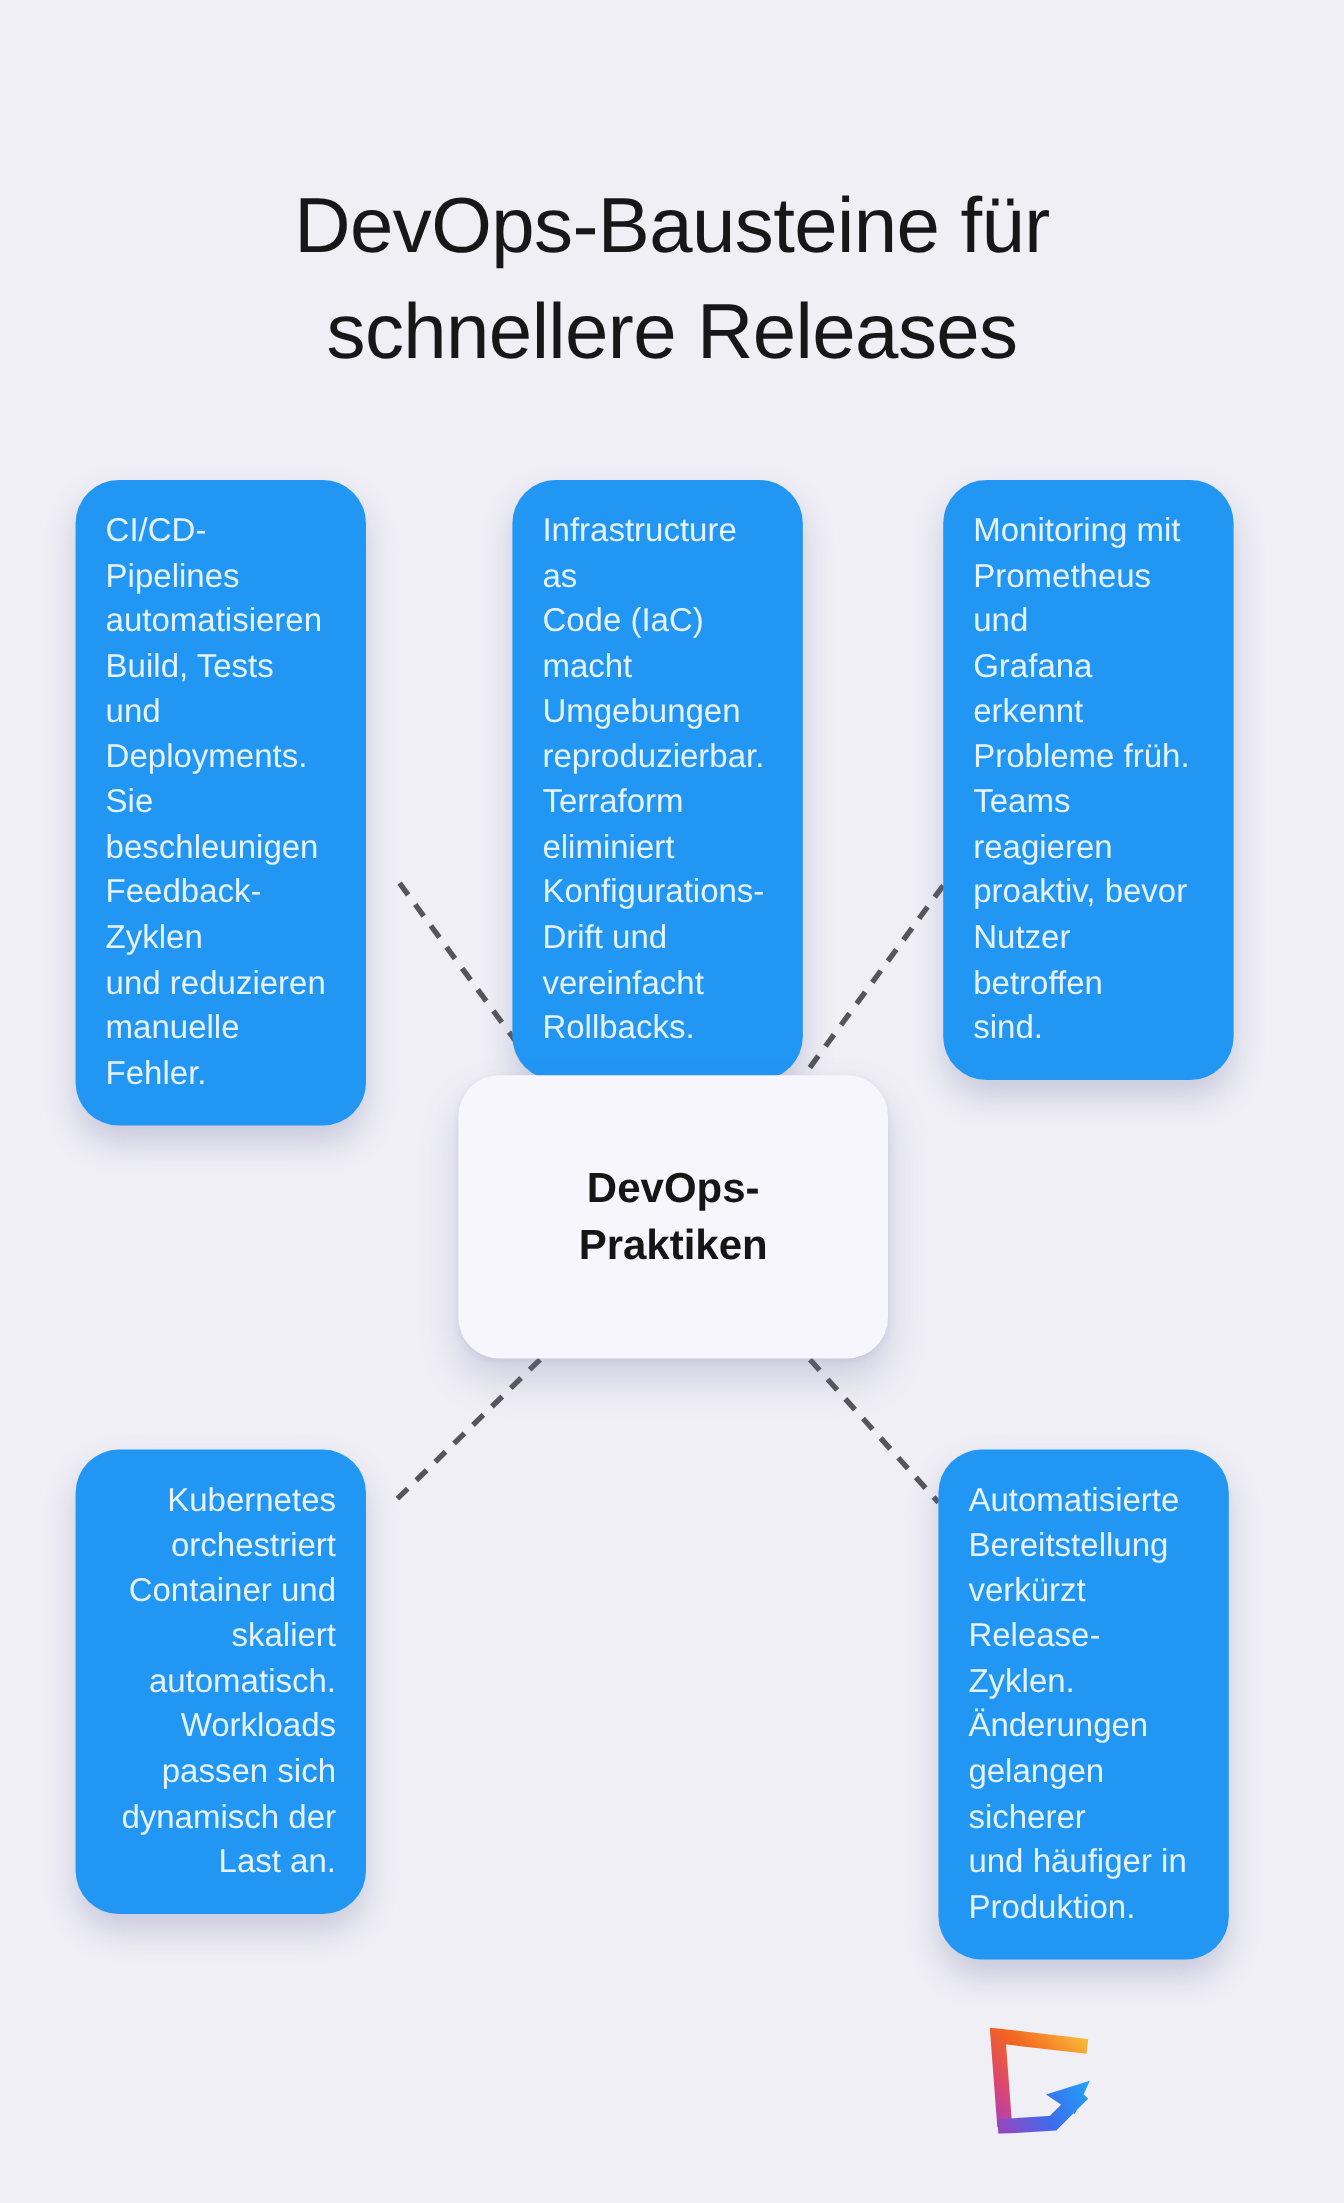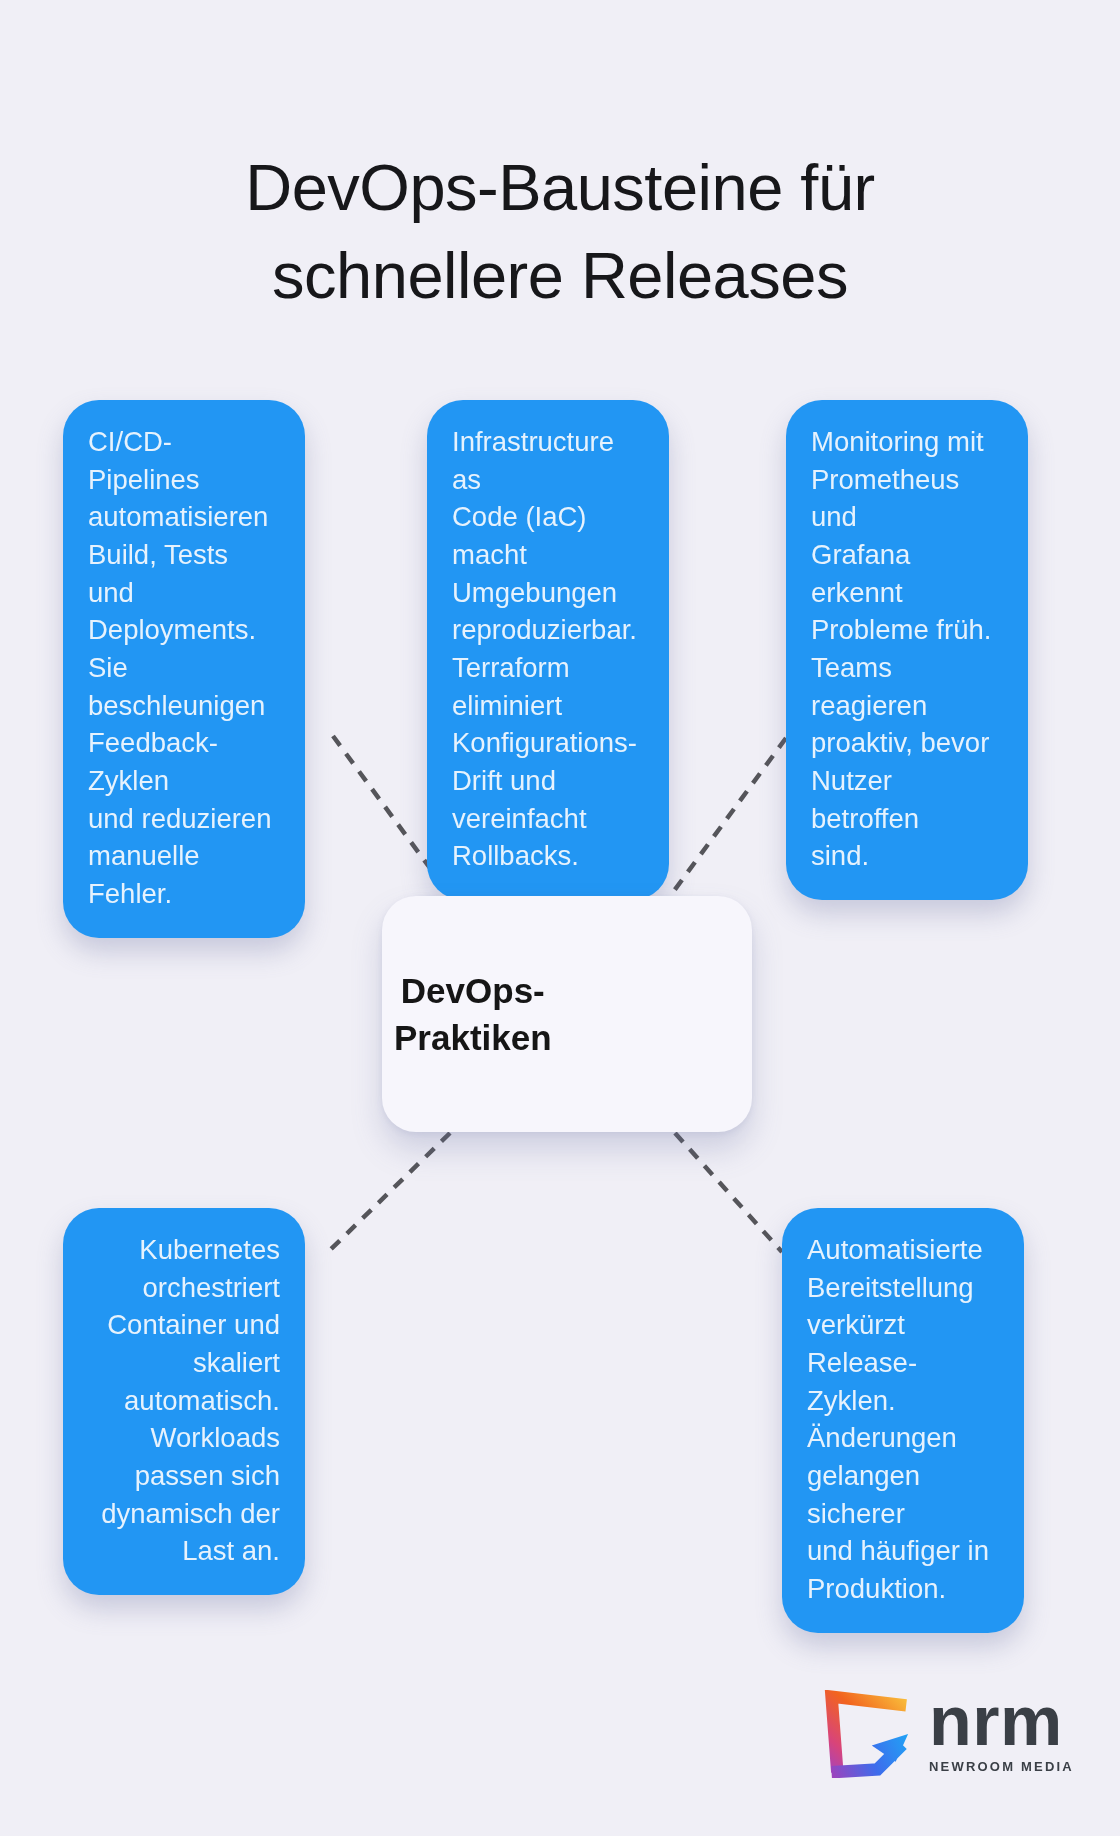--- a/index.html
+++ b/index.html
@@ -39,21 +39,21 @@
   .card.c1{left:63px;top:400px;}
   .card.c2{left:427px;top:400px;}
   .card.c3{left:786px;top:400px;}
   .card.c4{left:63px;top:1208px;text-align:right;}
   .card.c5{left:782px;top:1208px;}
   .center-node{
     position:absolute;left:382px;top:896px;width:358px;height:236px;
     background:var(--centerBg,#f7f6fc);
     border-radius:34px;
     box-shadow:0 18px 30px rgba(109,116,163,.25),0 2px 6px rgba(109,116,163,.12);
-    display:flex;align-items:center;padding-left:12px;
+    display:flex;align-items:center;justify-content:center;
   }
   .center-node .label{
     font-size:35px;line-height:1.35;font-weight:700;
     color:#161616;text-align:center;white-space:pre-line;
   }
   .logo{
     position:absolute;left:818px;top:1690px;
     display:flex;align-items:center;gap:15px;
   }
   .logo .mark{width:96px;height:88px;display:block;}
@@ -144,17 +144,13 @@
       <linearGradient id="gradB" gradientUnits="userSpaceOnUse" x1="16" y1="90" x2="94" y2="52">
         <stop offset="0" stop-color="#9a44be"></stop>
         <stop offset="0.5" stop-color="#3d6cec"></stop>
         <stop offset="1" stop-color="#22a0f5"></stop>
       </linearGradient>
     </defs>
     <polyline points="92,16 14,7 20,86" fill="none" stroke="url(#gradA)" stroke-width="13"></polyline>
     <polyline points="14,86 62,83 88,57" fill="none" stroke="url(#gradB)" stroke-width="13"></polyline>
     <polygon points="56,58 94,46 81,75" fill="url(#gradB)"></polygon>
   </svg>
-  <div class="textcol">
-    <div class="brand">nrm</div>
-    <div class="subtitle">NEWROOM MEDIA</div>
-  </div>
 </div>
 
 </body></html>

